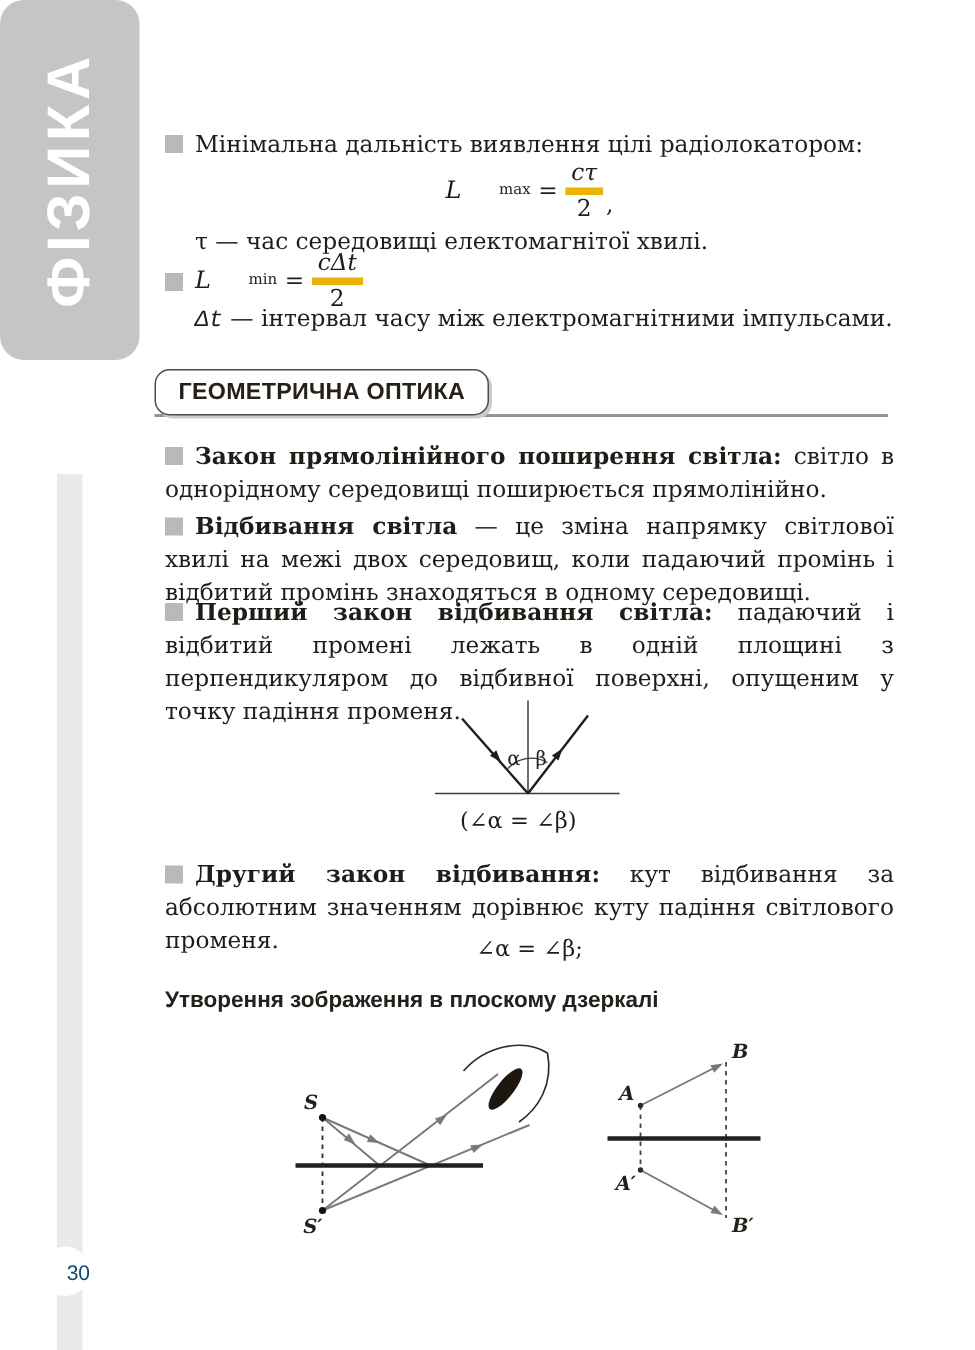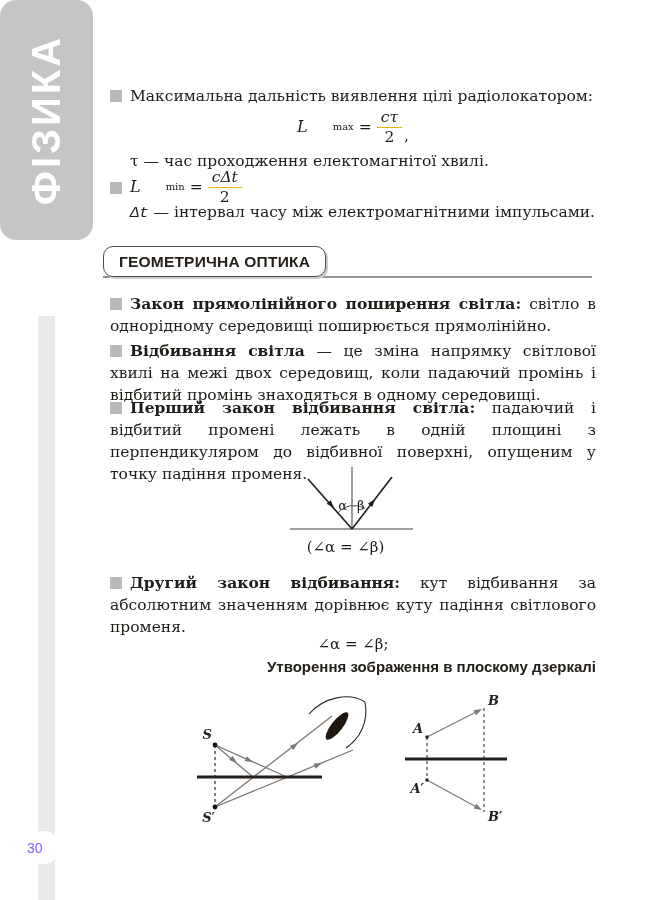--- a/index.html
+++ b/index.html
@@ -18,59 +18,59 @@
     display:flex; align-items:center; justify-content:center;
   }
   .side-tab span {
     transform:rotate(-90deg); white-space:nowrap;
     font-family:"Liberation Sans","DejaVu Sans",sans-serif;
     font-weight:700; font-size:40px; letter-spacing:3px; color:#ffffff;
   }
   .side-strip { left:38px; top:316px; width:17px; height:584px; background:#eaeaea; }
   .page-circle {
     left:27px; top:831px; width:33px; height:33px; border-radius:50%;
-    background:#ffffff; display:flex; align-items:center; justify-content:flex-start;
-    font-family:"Liberation Sans","DejaVu Sans",sans-serif; font-size:14px; color:#8b5cf6;
+    background:#ffffff; display:flex; align-items:center; justify-content:flex-end;
+    font-family:"Liberation Sans","DejaVu Sans",sans-serif; font-size:14px; color:#0c4a6e;
   }
 
   
   .bullet {
     display:inline-block; width:12px; height:12px; background:#b9b9b9;
     margin-right:8px; transform:translateY(1px);
   }
   .para { left:110px; width:486px; text-align:justify; }
   .term { font-weight:700; }
 
   
   .formula-line { left:110px; width:486px; display:flex; justify-content:center; align-items:center; }
   .fvar { font-style:italic; font-size:16px; }
   .fsub { font-size:10px; vertical-align:-4px; letter-spacing:0;margin-left:25px; }
   .feq { margin:0 5px; }
   .frac { display:inline-block; vertical-align:middle; text-align:center; line-height:17px; }
-  .frac .num { display:block; border-bottom:1px solid #eab308; padding:0 4px 1px; font-style:italic; }
+  .frac .num { display:block; border-bottom:5px solid #eab308; padding:0 4px 1px; font-style:italic; }
   .frac .den { display:block; padding-top:1px; }
   .ftail { align-self:flex-end; margin-left:2px; }
   .note-line { left:130px; width:470px; }
   .inline-formula-row { display:flex; align-items:center; white-space:nowrap; }
 
   
   .section-line { left:103px; top:276px; width:489px; height:1.5px; background:#949494; }
   .section-tab {
     left:103px; top:246px; height:29px; padding:0 15px;
     background:#ffffff; border:1.6px solid #4d4d4d; border-radius:10px;
     display:flex; align-items:center;
     box-shadow:2px 2px 0 #cccccc;
     font-family:"Liberation Sans","DejaVu Sans",sans-serif;
     font-weight:700; font-size:15.5px; color:#26201a; letter-spacing:0.2px;
     z-index:2;
   }
 
   .center-text { text-align:center; }
   .mirror-title {
-    left:110px; top:656px; width:486px; text-align:right;
+    left:110px; top:656px; width:486px; text-align:left;
     font-family:"Liberation Sans","DejaVu Sans",sans-serif;
     font-weight:700; font-size:15px; color:#24201c;
   }
   .diagram-caption { font-size:15px; }
 
   svg text {
     font-family:"DejaVu Serif","DejaVu Sans",serif;
     font-style:italic; font-weight:700; font-size:13px; fill:#24201c;
   }
   svg text.greek { font-style:normal; font-weight:400; font-size:13px; }
@@ -80,36 +80,36 @@
 
 <div class="abs side-tab">
   <span>ФІЗИКА</span>
 </div>
 <div class="abs side-strip"></div>
 <div class="abs page-circle">
   <span>30</span>
 </div>
 
 <div class="abs para" style="top:85px;">
-  <span class="bullet"></span><span>Максимальна дальність виявлення цілі радіолокатором:</span>
+  <span class="bullet"></span><span>Мінімальна дальність виявлення цілі радіолокатором:</span>
 </div>
 
 <div class="abs formula-line" style="top:107px; height:40px;">
   <span class="fvar">L</span>
     <sub class="fsub">max</sub>
   <span class="feq">=</span>
   <span class="frac">
     <span class="num">cτ</span>
     <span class="den">2</span>
   </span>
   <span class="ftail">,</span>
 </div>
 
 <div class="abs note-line" style="top:150px;">
-  <span>τ</span><span> — час проходження електомагнітої хвилі.</span>
+  <span>τ</span><span> — час середовищі електомагнітої хвилі.</span>
 </div>
 
 <div class="abs inline-formula-row" style="left:110px; top:166px; width:535px; height:42px;">
   <span class="bullet"></span>
   <span class="fvar">L</span>
     <sub class="fsub">min</sub>
   <span class="feq">=</span>
   <span class="frac">
     <span class="num">cΔt</span>
     <span class="den">2</span>
@@ -148,21 +148,21 @@
   <path d="M53,50 A21,21 0 0 1 80,45.5" fill="none" stroke="#3d3d3d" stroke-width="0.9"></path>
   <text x="62" y="47" text-anchor="end" class="greek">α</text>
   <text x="72" y="47" text-anchor="start" class="greek">β</text>
 </svg>
 <div class="abs center-text diagram-caption" style="left:278px; top:536px; width:135px;">(∠α = ∠β)</div>
 
 <div class="abs para" style="top:572px;">
   <span class="bullet"></span><span class="term">Другий закон відбивання:</span><span> кут відбивання за абсолютним значенням дорівнює куту падіння світлового променя.</span>
 </div>
 
-<div class="abs center-text diagram-caption" style="left:110px; top:621px; width:486px;margin-top:12px;">∠α = ∠β;</div>
+<div class="abs center-text diagram-caption" style="left:110px; top:621px; width:486px;">∠α = ∠β;</div>
 
 <div class="abs mirror-title">Утворення зображення в плоскому дзеркалі</div>
 
 <svg class="abs" style="left:190px; top:690px;" width="185" height="138" viewBox="0 0 185 138">
   <line x1="25" y1="117" x2="142" y2="26" stroke="#7d7875" stroke-width="1.3"></line>
   <line x1="25" y1="117" x2="163" y2="60" stroke="#7d7875" stroke-width="1.3"></line>
   <path d="M0,0 L-8,2.8 L-8,-2.8 Z" transform="translate(108,53) rotate(-37.9)" fill="#7d7875"></path>
   <path d="M0,0 L-8,2.8 L-8,-2.8 Z" transform="translate(132,73) rotate(-22.4)" fill="#7d7875"></path>
   <line x1="25" y1="55" x2="63" y2="87" stroke="#7d7875" stroke-width="1.3"></line>
   <line x1="25" y1="55" x2="97" y2="87" stroke="#7d7875" stroke-width="1.3"></line>

